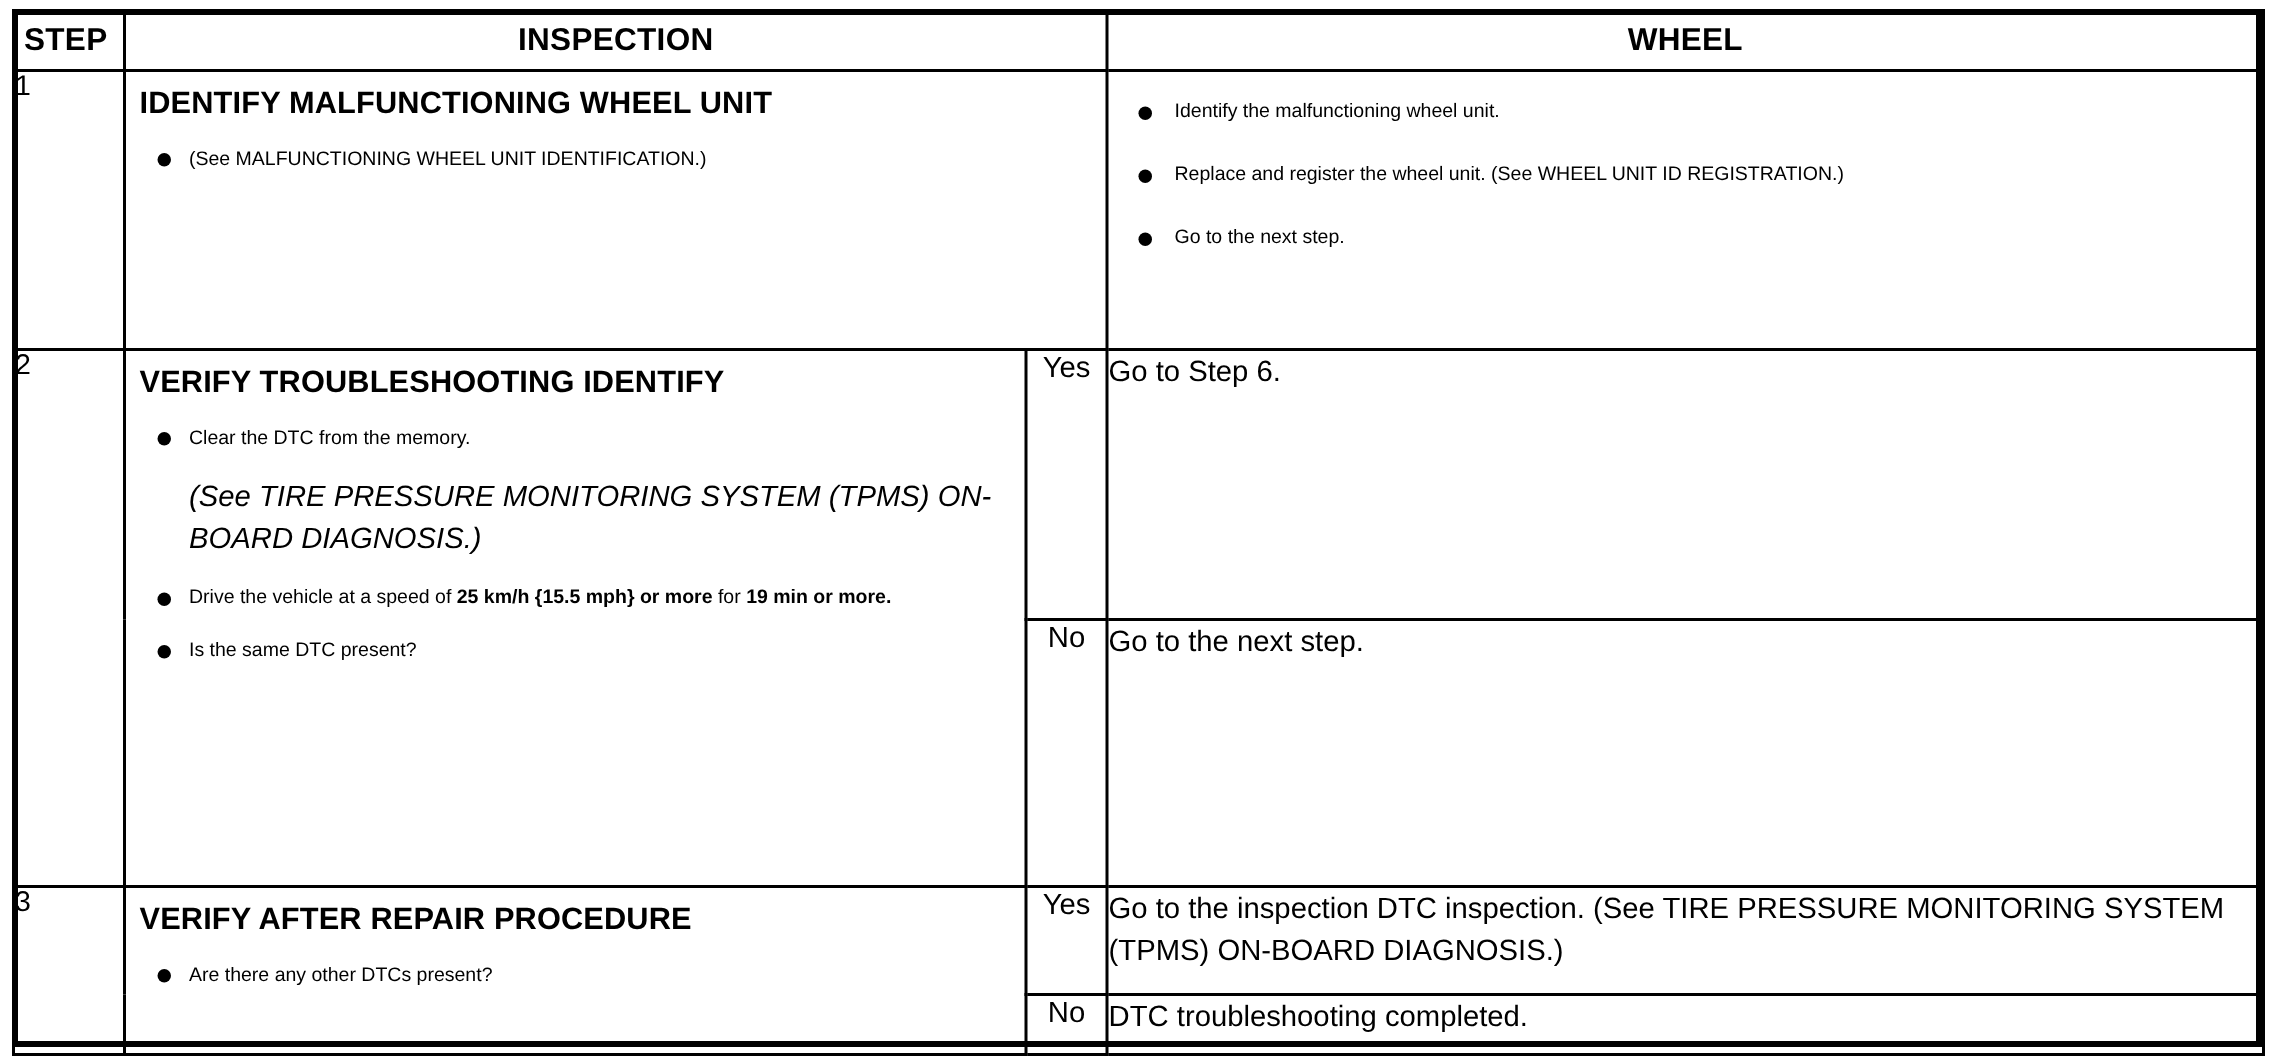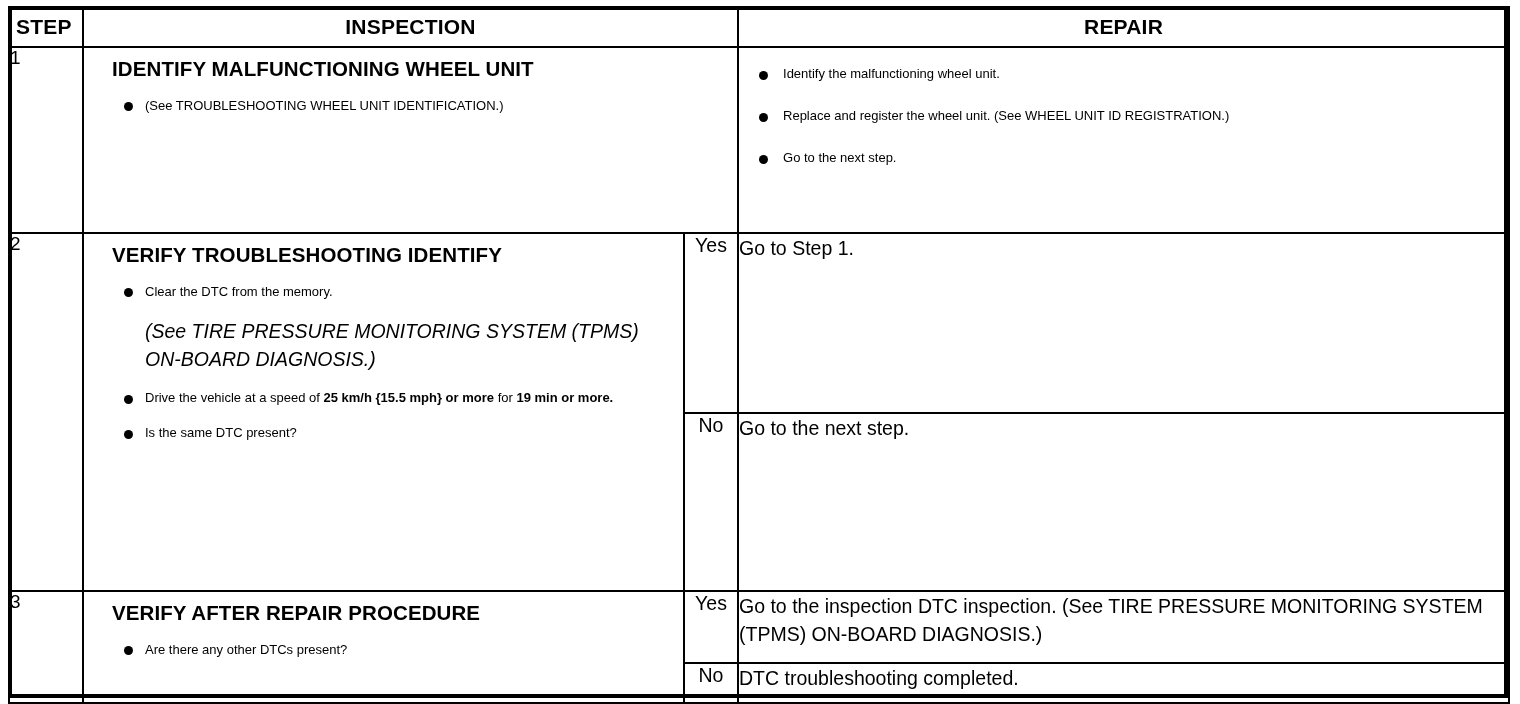--- a/index.html
+++ b/index.html
@@ -77,21 +77,21 @@
   }
 
   .step-num {
     font-size: 19px;
     line-height: 1.1;
     padding: 6px 0 0 6px;
     font-weight: normal;
   }
 
   .cellbody {
-    padding: 8px 10px 10px 28px;
+    padding: 8px 10px 10px 9px;
   }
 
   .title {
     font-weight: bold;
     font-size: 20.5px;
     letter-spacing: 0.1px;
     line-height: 1.25;
     margin: 0 0 4px 0;
     white-space: nowrap;
   }
@@ -173,33 +173,33 @@
       <col class="c-step">
       <col class="c-insp">
       <col class="c-judge">
       <col class="c-act">
     </colgroup>
     <tbody>
 
       <tr>
         <td class="hdr-cell hdr-step">STEP</td>
         <td class="hdr-cell" colspan="2">INSPECTION</td>
-        <td class="hdr-cell">REPAIR</td>
+        <td class="hdr-cell">WHEEL</td>
       </tr>
 
       <tr>
         <td class="step-num r1-insp">1</td>
 
         <td colspan="2">
           <div class="cellbody">
             <div class="title">IDENTIFY MALFUNCTIONING WHEEL UNIT</div>
             <ul class="bl">
               <li>
                 <span class="dot"></span>
-                <span>(See TROUBLESHOOTING WHEEL UNIT IDENTIFICATION.)</span>
+                <span>(See MALFUNCTIONING WHEEL UNIT IDENTIFICATION.)</span>
               </li>
             </ul>
           </div>
         </td>
 
         <td>
           <div class="cellbody" style="padding-left:4px;">
             <ul class="bl act">
               <li>
                 <span class="dot"></span>
@@ -242,21 +242,21 @@
               <li>
                 <span class="dot"></span>
                 <span>Is the same DTC present?</span>
               </li>
             </ul>
           </div>
         </td>
 
         <td class="judge-cell yes-r2">Yes</td>
 
-        <td class="act-text">Go to Step 1.</td>
+        <td class="act-text">Go to Step 6.</td>
       </tr>
 
       <tr>
         <td class="judge-cell no-r2">No</td>
         <td class="act-text">Go to the next step.</td>
       </tr>
 
       <tr>
         <td class="step-num" rowspan="2">3</td>
 

